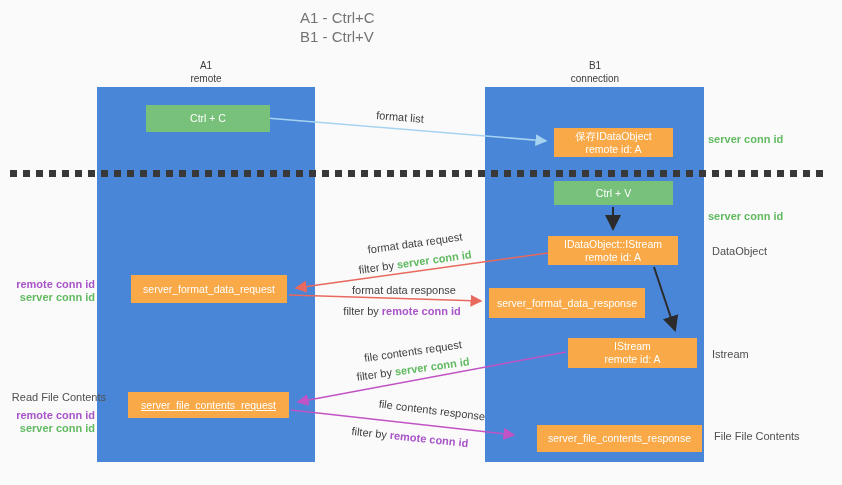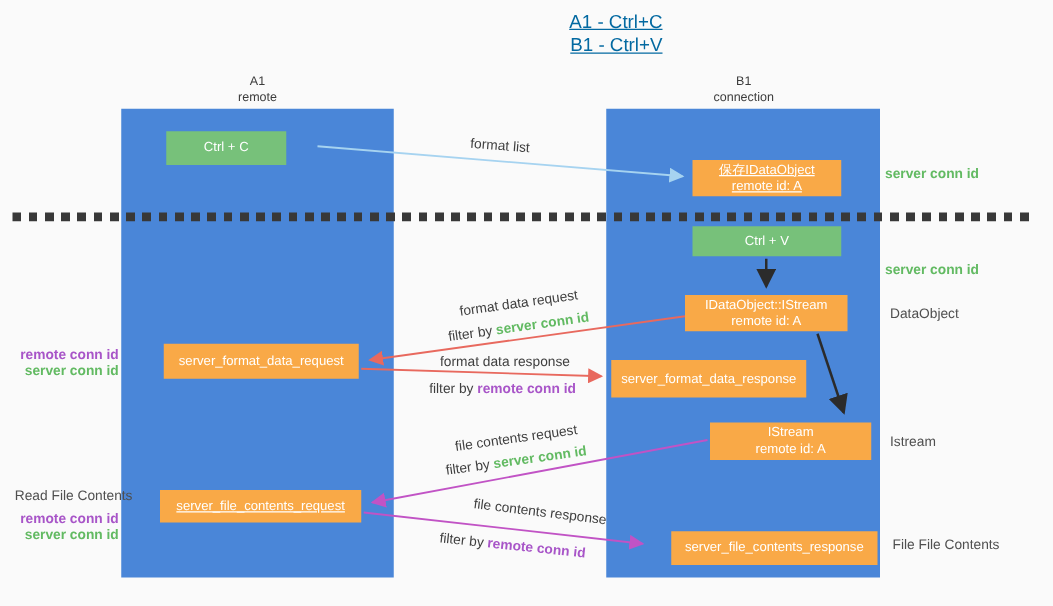--- a/index.html
+++ b/index.html
@@ -1,40 +1,40 @@
 <!DOCTYPE html>
 <html><head>
 <meta charset="utf-8">
 <style>
   html,body{margin:0;padding:0;}
   body{font-family:"Liberation Sans", sans-serif; background:#fafafa;}
   #stage{position:relative;width:842px;height:485px;background:#fafafa;overflow:hidden;}
 
-  .title{position:absolute;left:300px;top:8px;width:230px;text-align:right;
-         font-size:15px;line-height:19px;color:#0369a1;text-decoration:underline;}
+  .title{position:absolute;left:300px;top:8px;width:230px;text-align:left;
+         font-size:15px;line-height:19px;color:#737373;}
 
   .col-header{position:absolute;width:130px;text-align:center;font-size:10px;
               line-height:13px;color:#3c3c3c;}
   #hdr-a1{left:141px;top:59px;}
   #hdr-b1{left:530px;top:59px;}
 
   .column{position:absolute;top:87px;height:375px;background:#4a86d8;}
   #col-a1{left:97px;width:218px;}
   #col-b1{left:485px;width:219px;}
 
   .dashline{position:absolute;left:10px;top:170px;width:815px;height:7px;
     background:repeating-linear-gradient(to right,#383838 0 7px,transparent 7px 13px);}
 
   .node{position:absolute;display:flex;flex-direction:column;justify-content:center;
         align-items:center;color:#ffffff;font-size:10.5px;line-height:13px;text-align:center;}
   .green{background:#77c17a;}
   .orange{background:#f9a947;}
 
-  #box-ctrlc{left:133px;top:105px;width:96px;height:27px;}
-  #box-save{left:554px;top:128px;width:119px;height:29px;text-decoration:underline;}
+  #box-ctrlc{left:146px;top:105px;width:124px;height:27px;}
+  #box-save{left:554px;top:128px;width:119px;height:29px;}
   #box-ctrlv{left:554px;top:181px;width:119px;height:24px;align-items:center;}
   #box-getdata{left:548px;top:236px;width:130px;height:29px;}
   #box-freq{left:131px;top:275px;width:156px;height:28px;}
   #box-fres{left:489px;top:288px;width:156px;height:30px;}
   #box-istream{left:568px;top:338px;width:129px;height:30px;}
   #box-creq{left:128px;top:392px;width:161px;height:26px;text-decoration:underline;}
   #box-cres{left:522px;top:425px;width:165px;height:27px;margin-left:15px;}
 
   .sidelabel{position:absolute;font-size:11px;white-space:nowrap;}
   .gray{color:#4f4f4f;}

